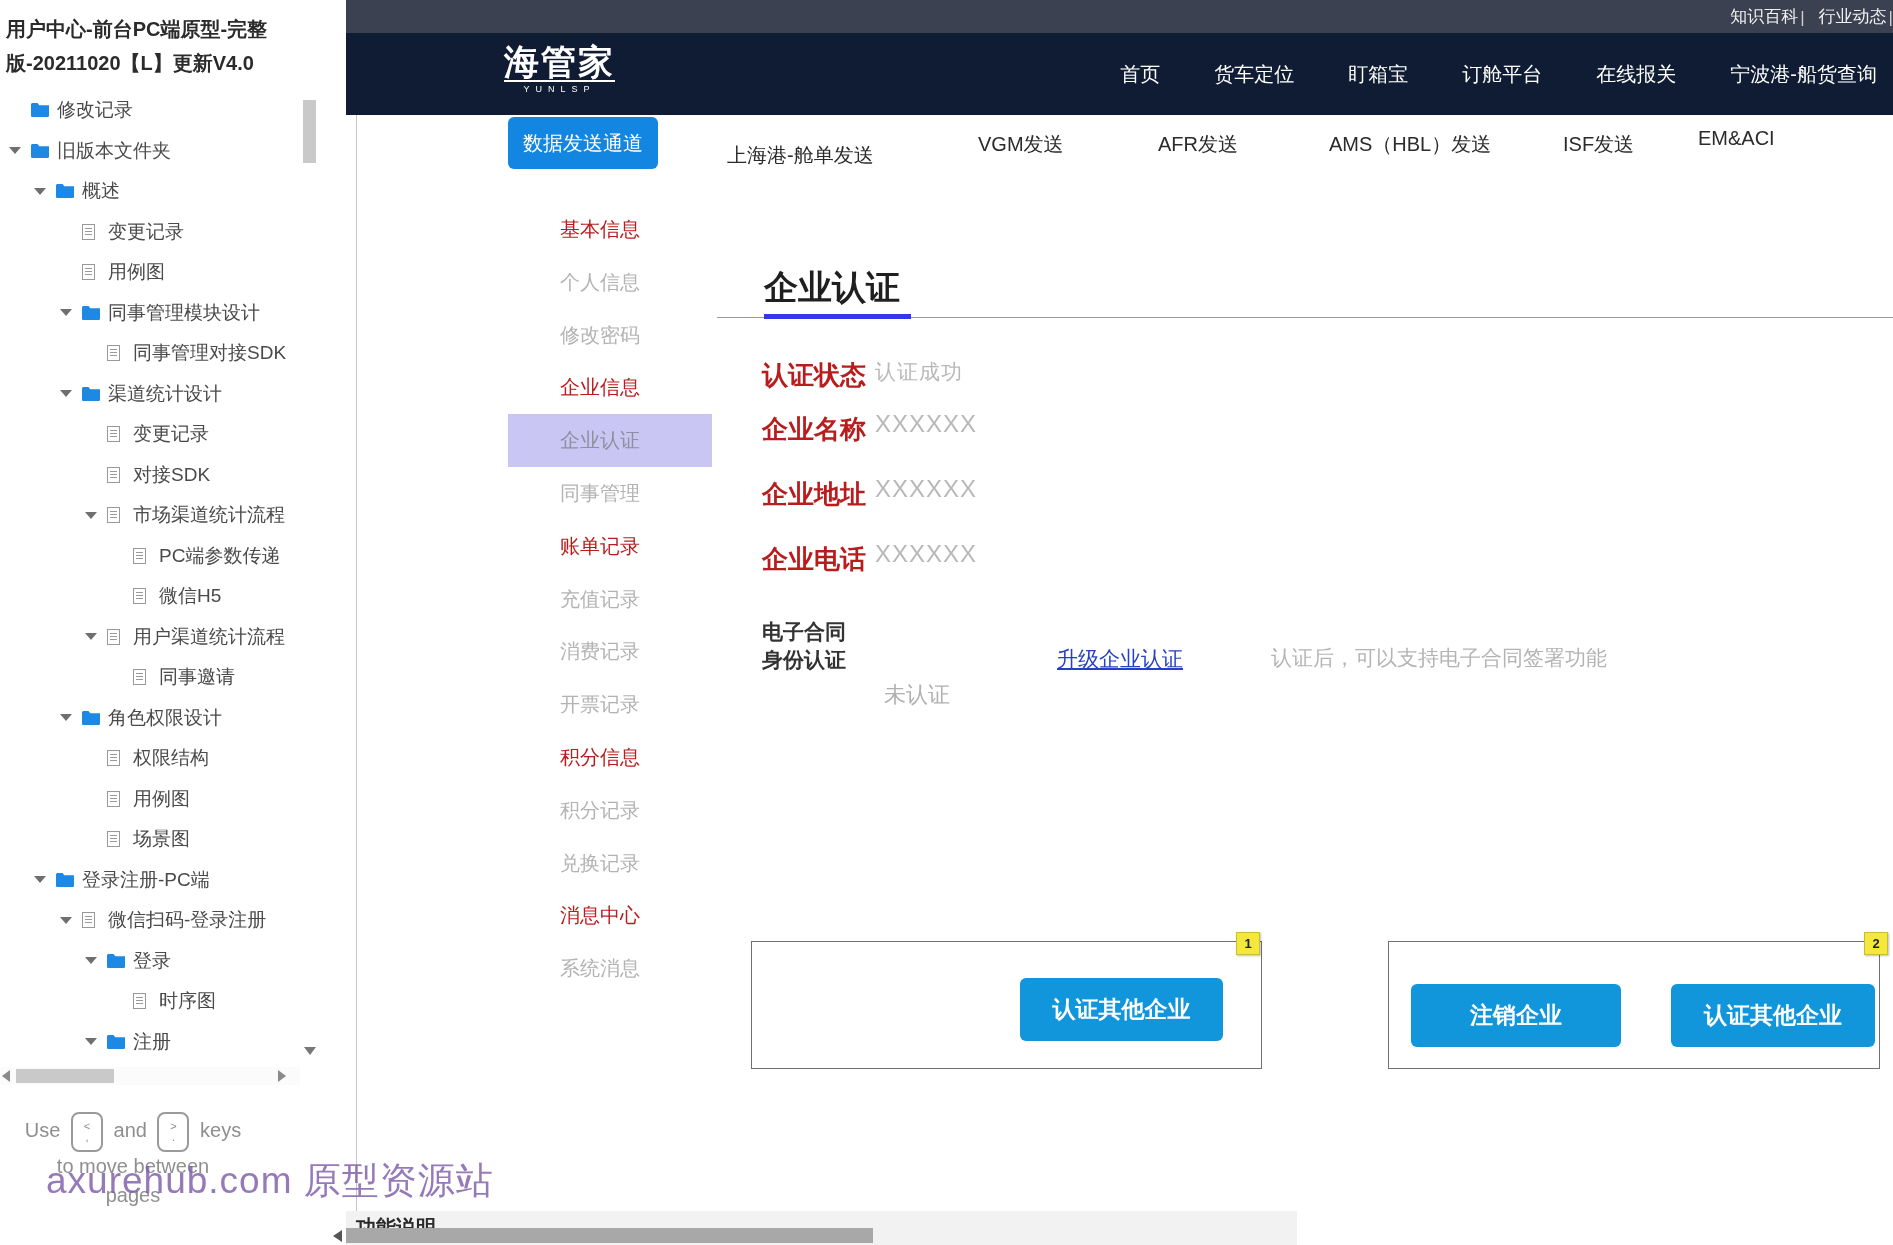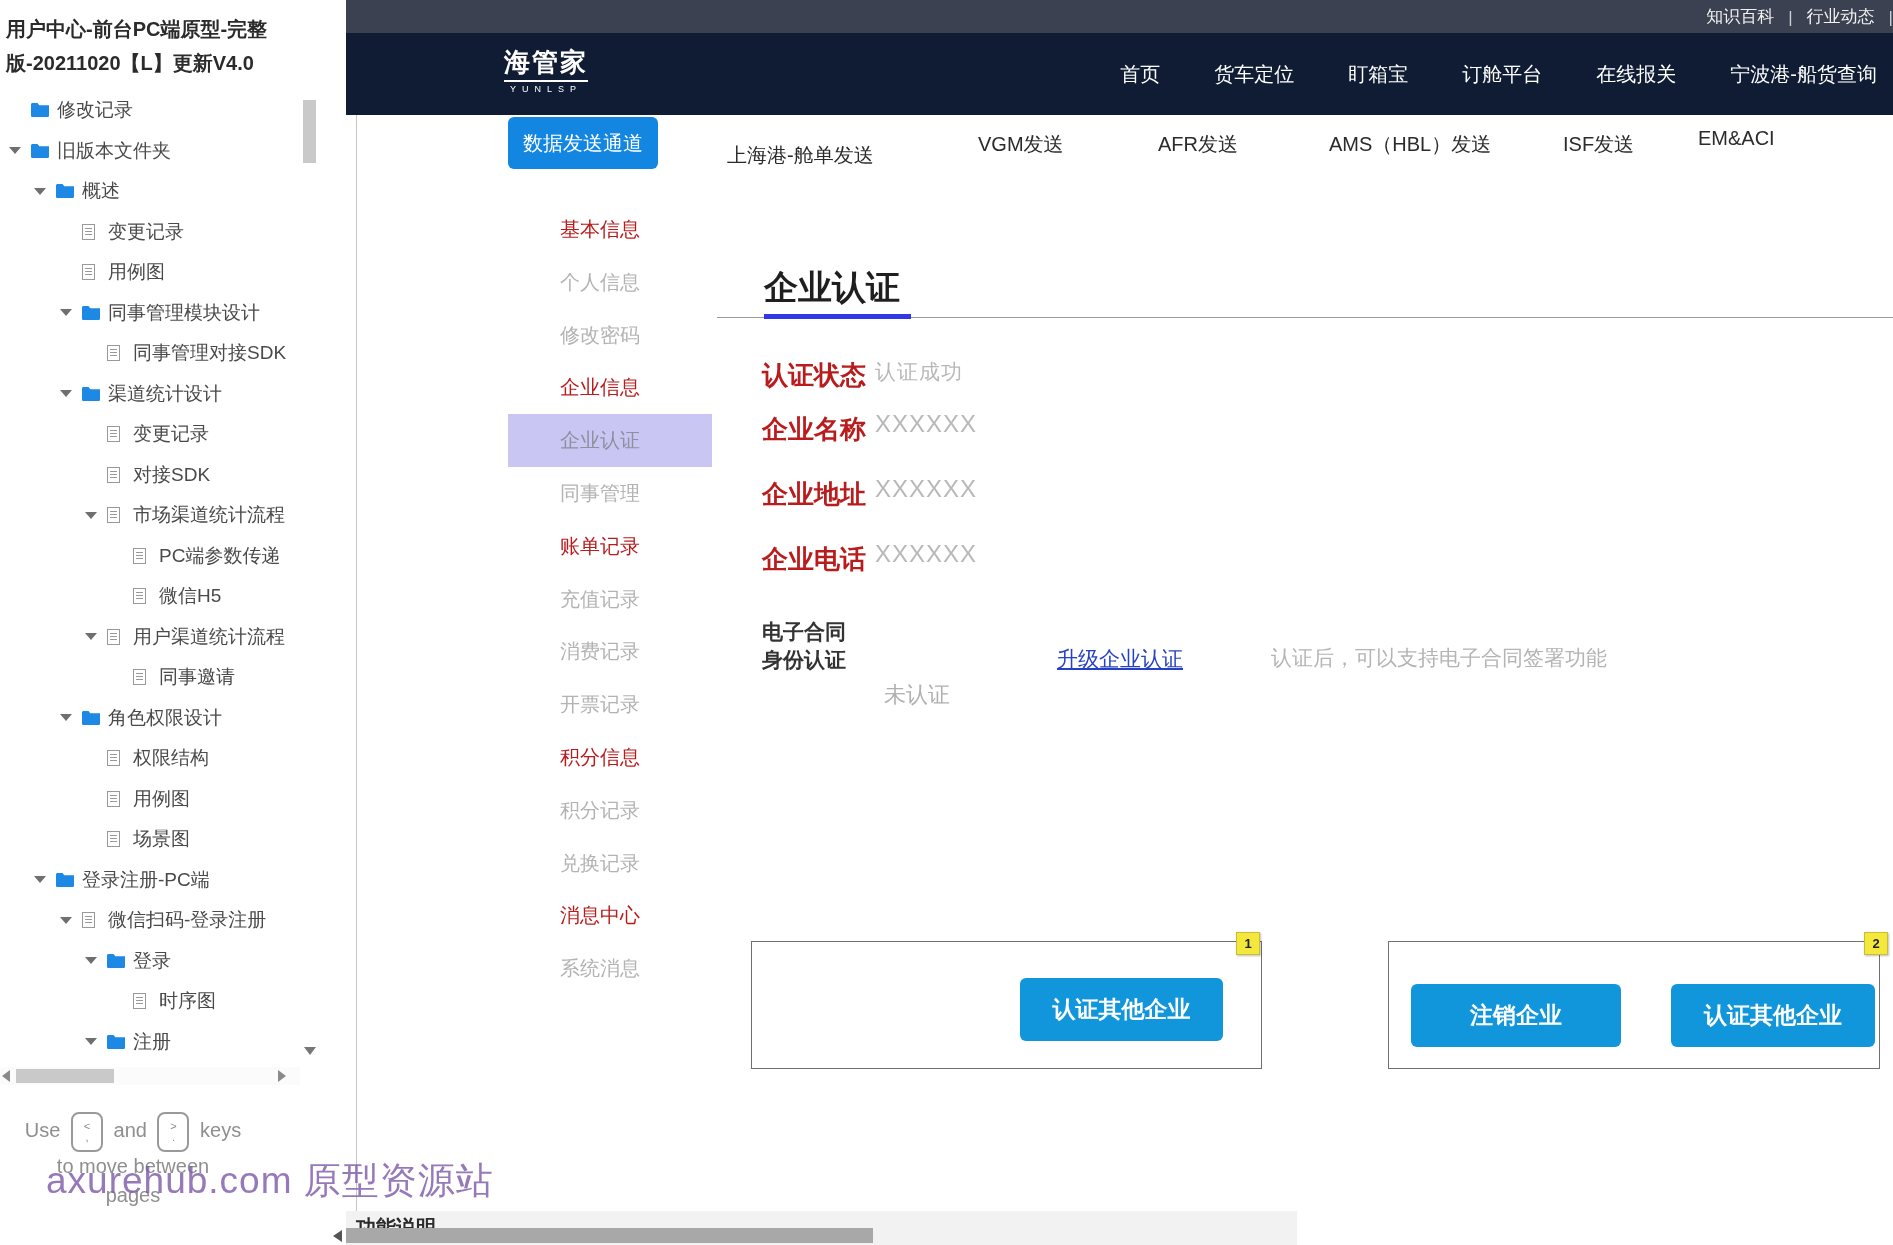--- a/index.html
+++ b/index.html
@@ -37,25 +37,25 @@
   .hint{position:absolute;left:18px;top:1112px;width:230px;text-align:center;color:#8f8f8f;
         font-size:20px;line-height:29px;}
   .keycap{display:inline-flex;flex-direction:column;align-items:center;justify-content:center;
           width:28px;height:36px;border:2px solid #9a9a9a;border-radius:8px;font-size:11px;
           line-height:11px;color:#8a8a8a;margin:0 5px;vertical-align:middle;background:#fff;}
 
   
   .topbar1{position:absolute;left:346px;top:0;width:1547px;height:33px;background:#3b4151;}
   .tb-links{position:absolute;right:0;top:0;height:33px;display:flex;align-items:center;gap:14px;
             color:#f2f2f2;font-size:17px;padding-right:0px;}
-  .tb-link{display:flex;align-items:flex-end;gap:14px;cursor:pointer;}
+  .tb-link{display:flex;align-items:flex-end;gap:2px;cursor:pointer;}
   .tb-sep{color:#cfcfcf;}
   .topbar2{position:absolute;left:346px;top:33px;width:1547px;height:82px;background:#0f1c33;}
   .logo{position:absolute;left:158px;top:11px;text-align:center;color:#fff;cursor:pointer;}
-  .logo-main{font-size:26px;font-weight:bold;letter-spacing:2px;line-height:36px;}
+  .logo-main{font-size:35px;font-weight:bold;letter-spacing:2px;line-height:36px;}
   .logo-sub{font-size:9px;letter-spacing:6px;line-height:11px;border-top:2px solid #fff;padding-top:2px;}
   .mainnav{position:absolute;right:16px;top:0;height:82px;display:flex;align-items:center;gap:54px;}
   .mainnav .nav-item{color:#fff;font-size:20px;white-space:nowrap;cursor:pointer;}
 
   
   .tabbtn{position:absolute;left:508px;top:117px;width:150px;height:52px;background:#1286e0;
           border-radius:6px;color:#fff;font-size:20px;display:flex;align-items:center;
           justify-content:center;cursor:pointer;}
   .tab{position:absolute;top:131px;font-size:20px;color:#2b2b2b;white-space:nowrap;cursor:pointer;}
   .tab0{left:727px;margin-top:11px;} .tab1{left:978px;} .tab2{left:1158px;} .tab3{left:1329px;}

